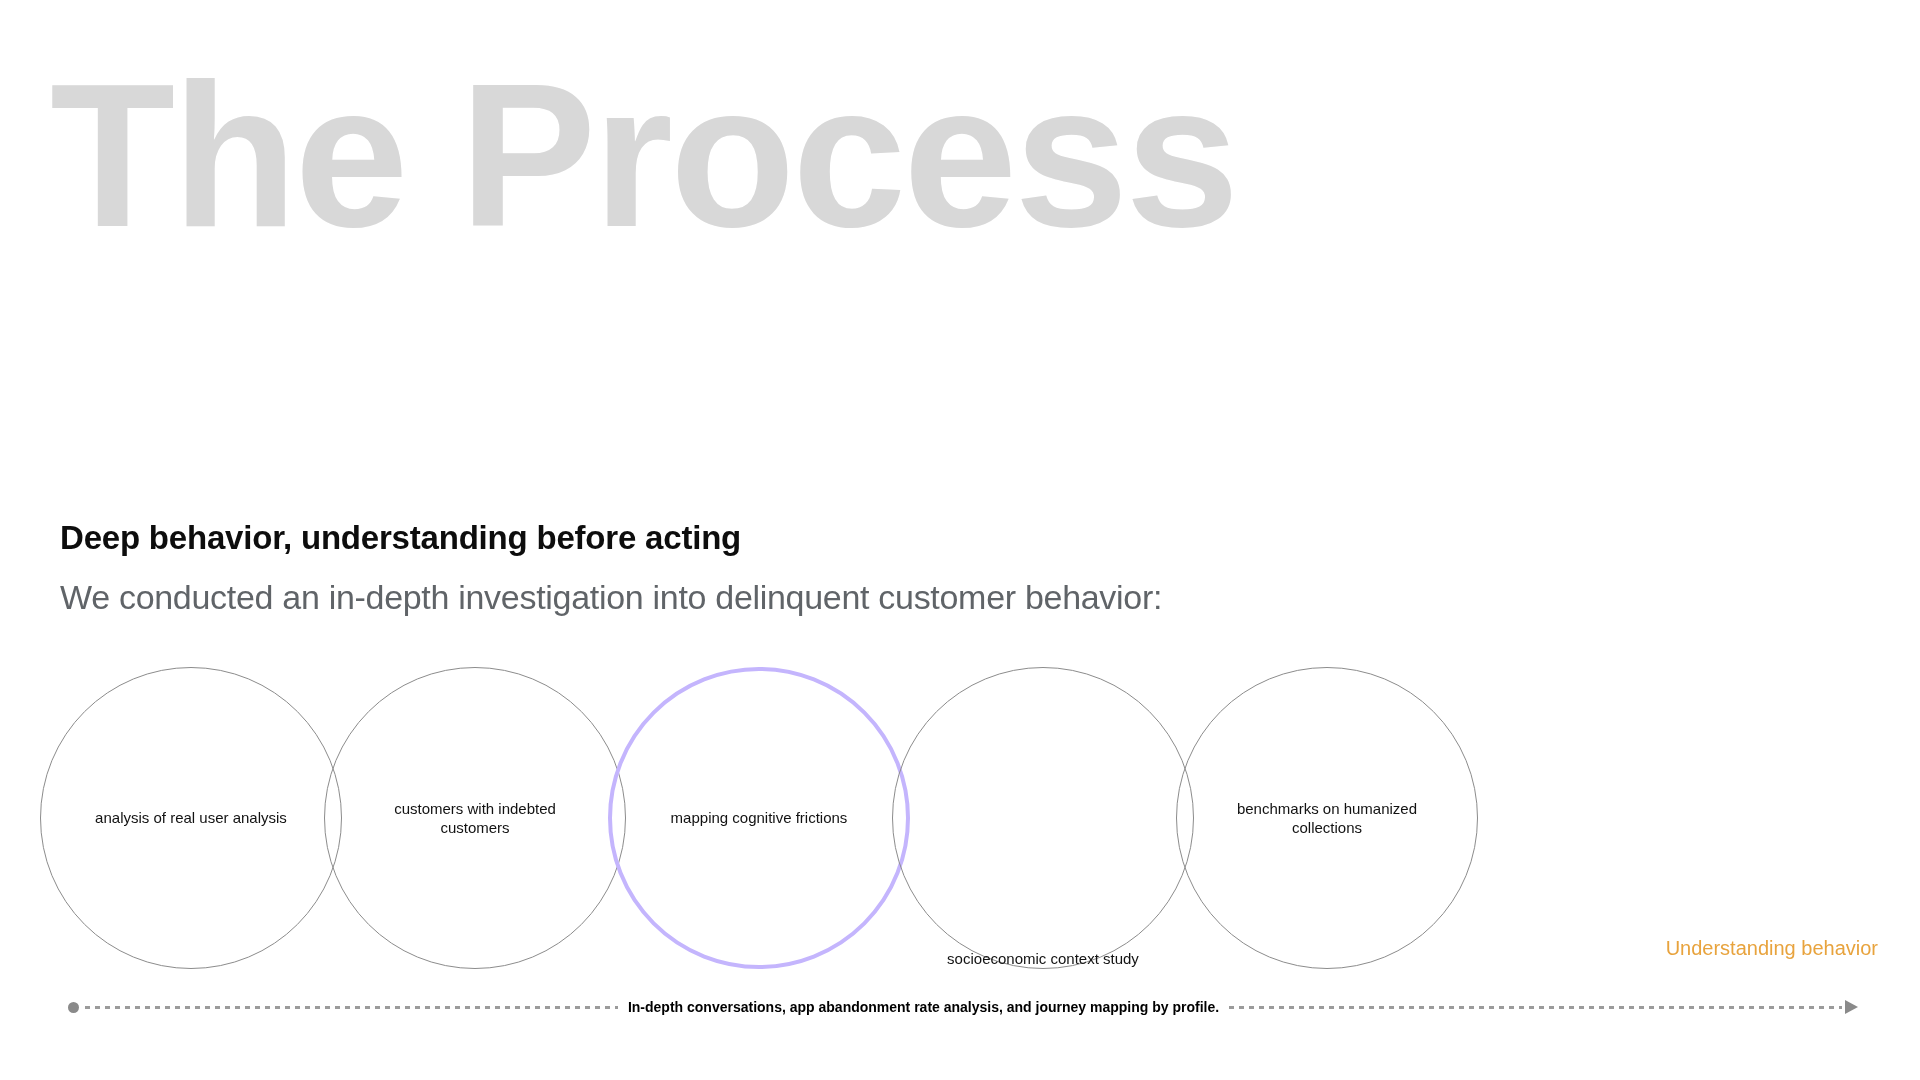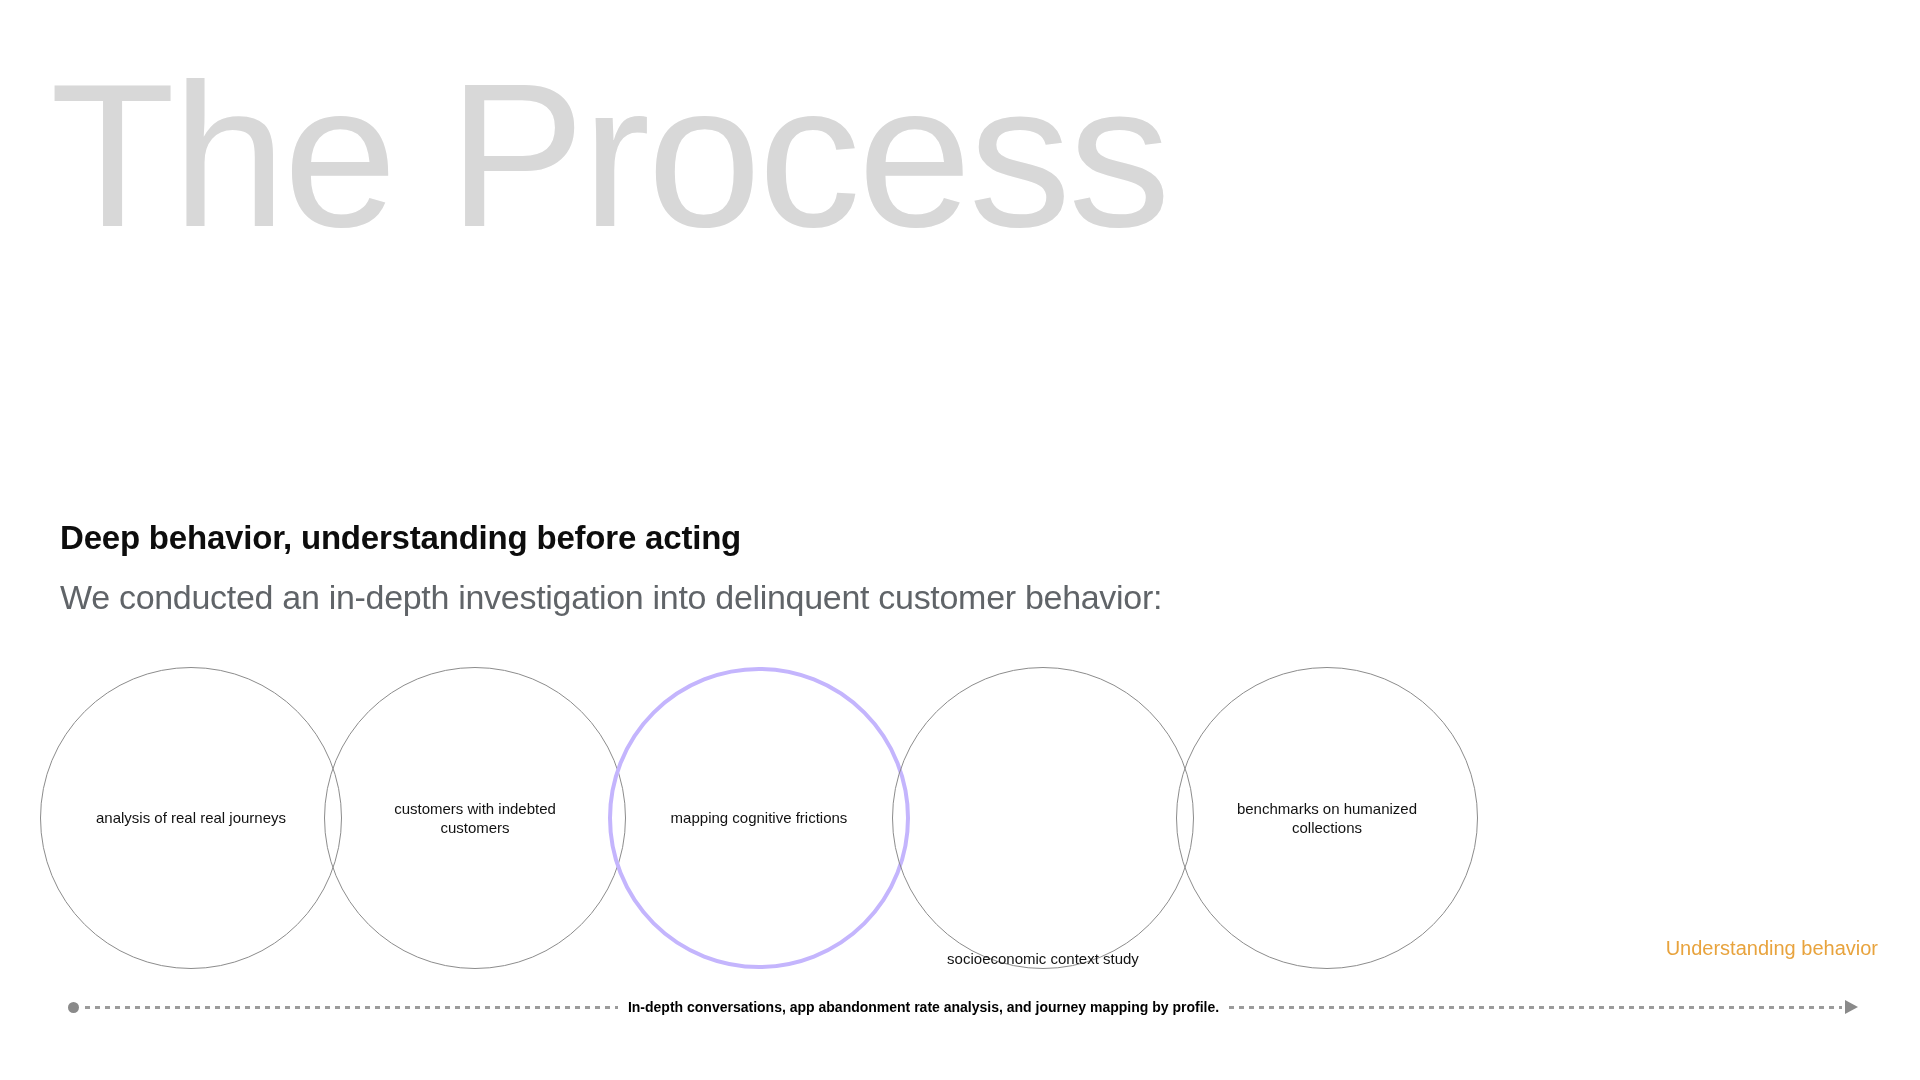--- a/index.html
+++ b/index.html
@@ -13,21 +13,21 @@
     position: relative;
     overflow: hidden;
     font-family: "Liberation Sans", "DejaVu Sans", sans-serif;
   }
   .bg-title {
     position: absolute;
     left: 50px;
     top: 52px;
     font-size: 205px;
     line-height: 1.0;
-    font-weight: 400;
+    font-weight: 700;
     color: #D8D8D8;
     letter-spacing: -3px;
     white-space: nowrap;
     user-select: none;
   }
   .heading {
     position: absolute;
     left: 60px;
     top: 519px;
     font-size: 33px;
@@ -140,21 +140,21 @@
 <div>
 
   <div class="bg-title">The Process</div>
 
   <div class="heading">Deep behavior, understanding before acting</div>
 
   <div class="subheading">We conducted an in-depth investigation into delinquent customer behavior:</div>
 
   <div class="circles">
     <div class="circle c0">
-      <span class="circle-label">analysis of real real journeys</span>
+      <span class="circle-label">analysis of real user analysis</span>
     </div>
     <div class="circle c1">
       <span class="circle-label">customers with indebted customers</span>
     </div>
     <div class="circle c2 highlighted">
       <span class="circle-label">mapping cognitive frictions</span>
     </div>
     <div class="circle c3">
       <span class="circle-label">socioeconomic context study</span>
     </div>

